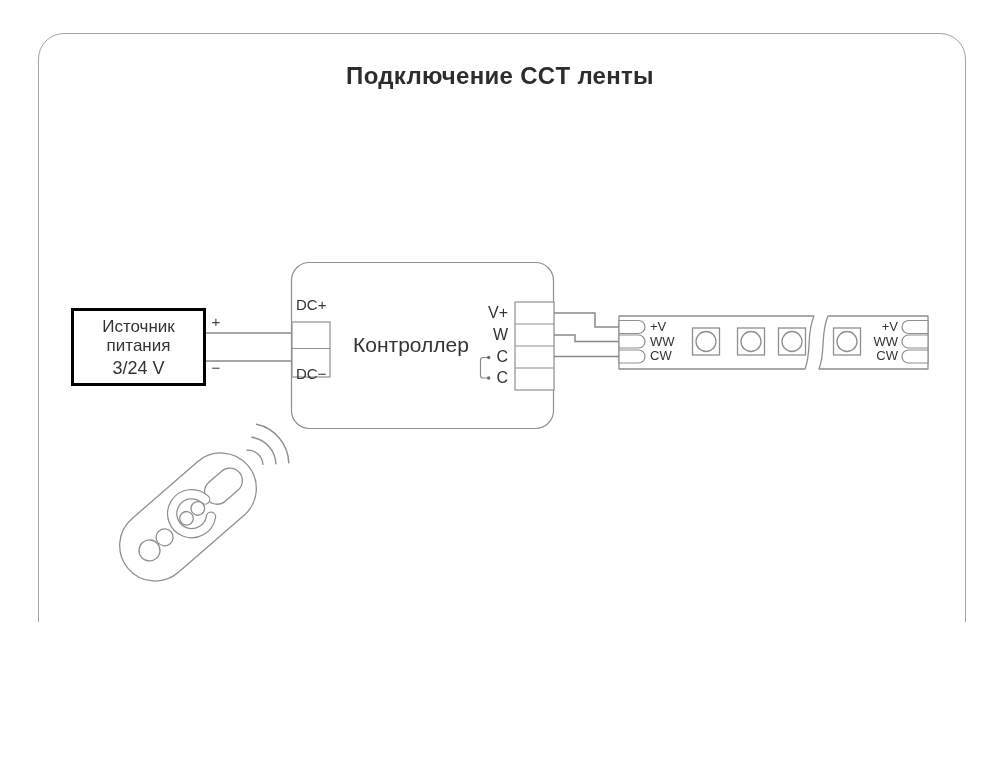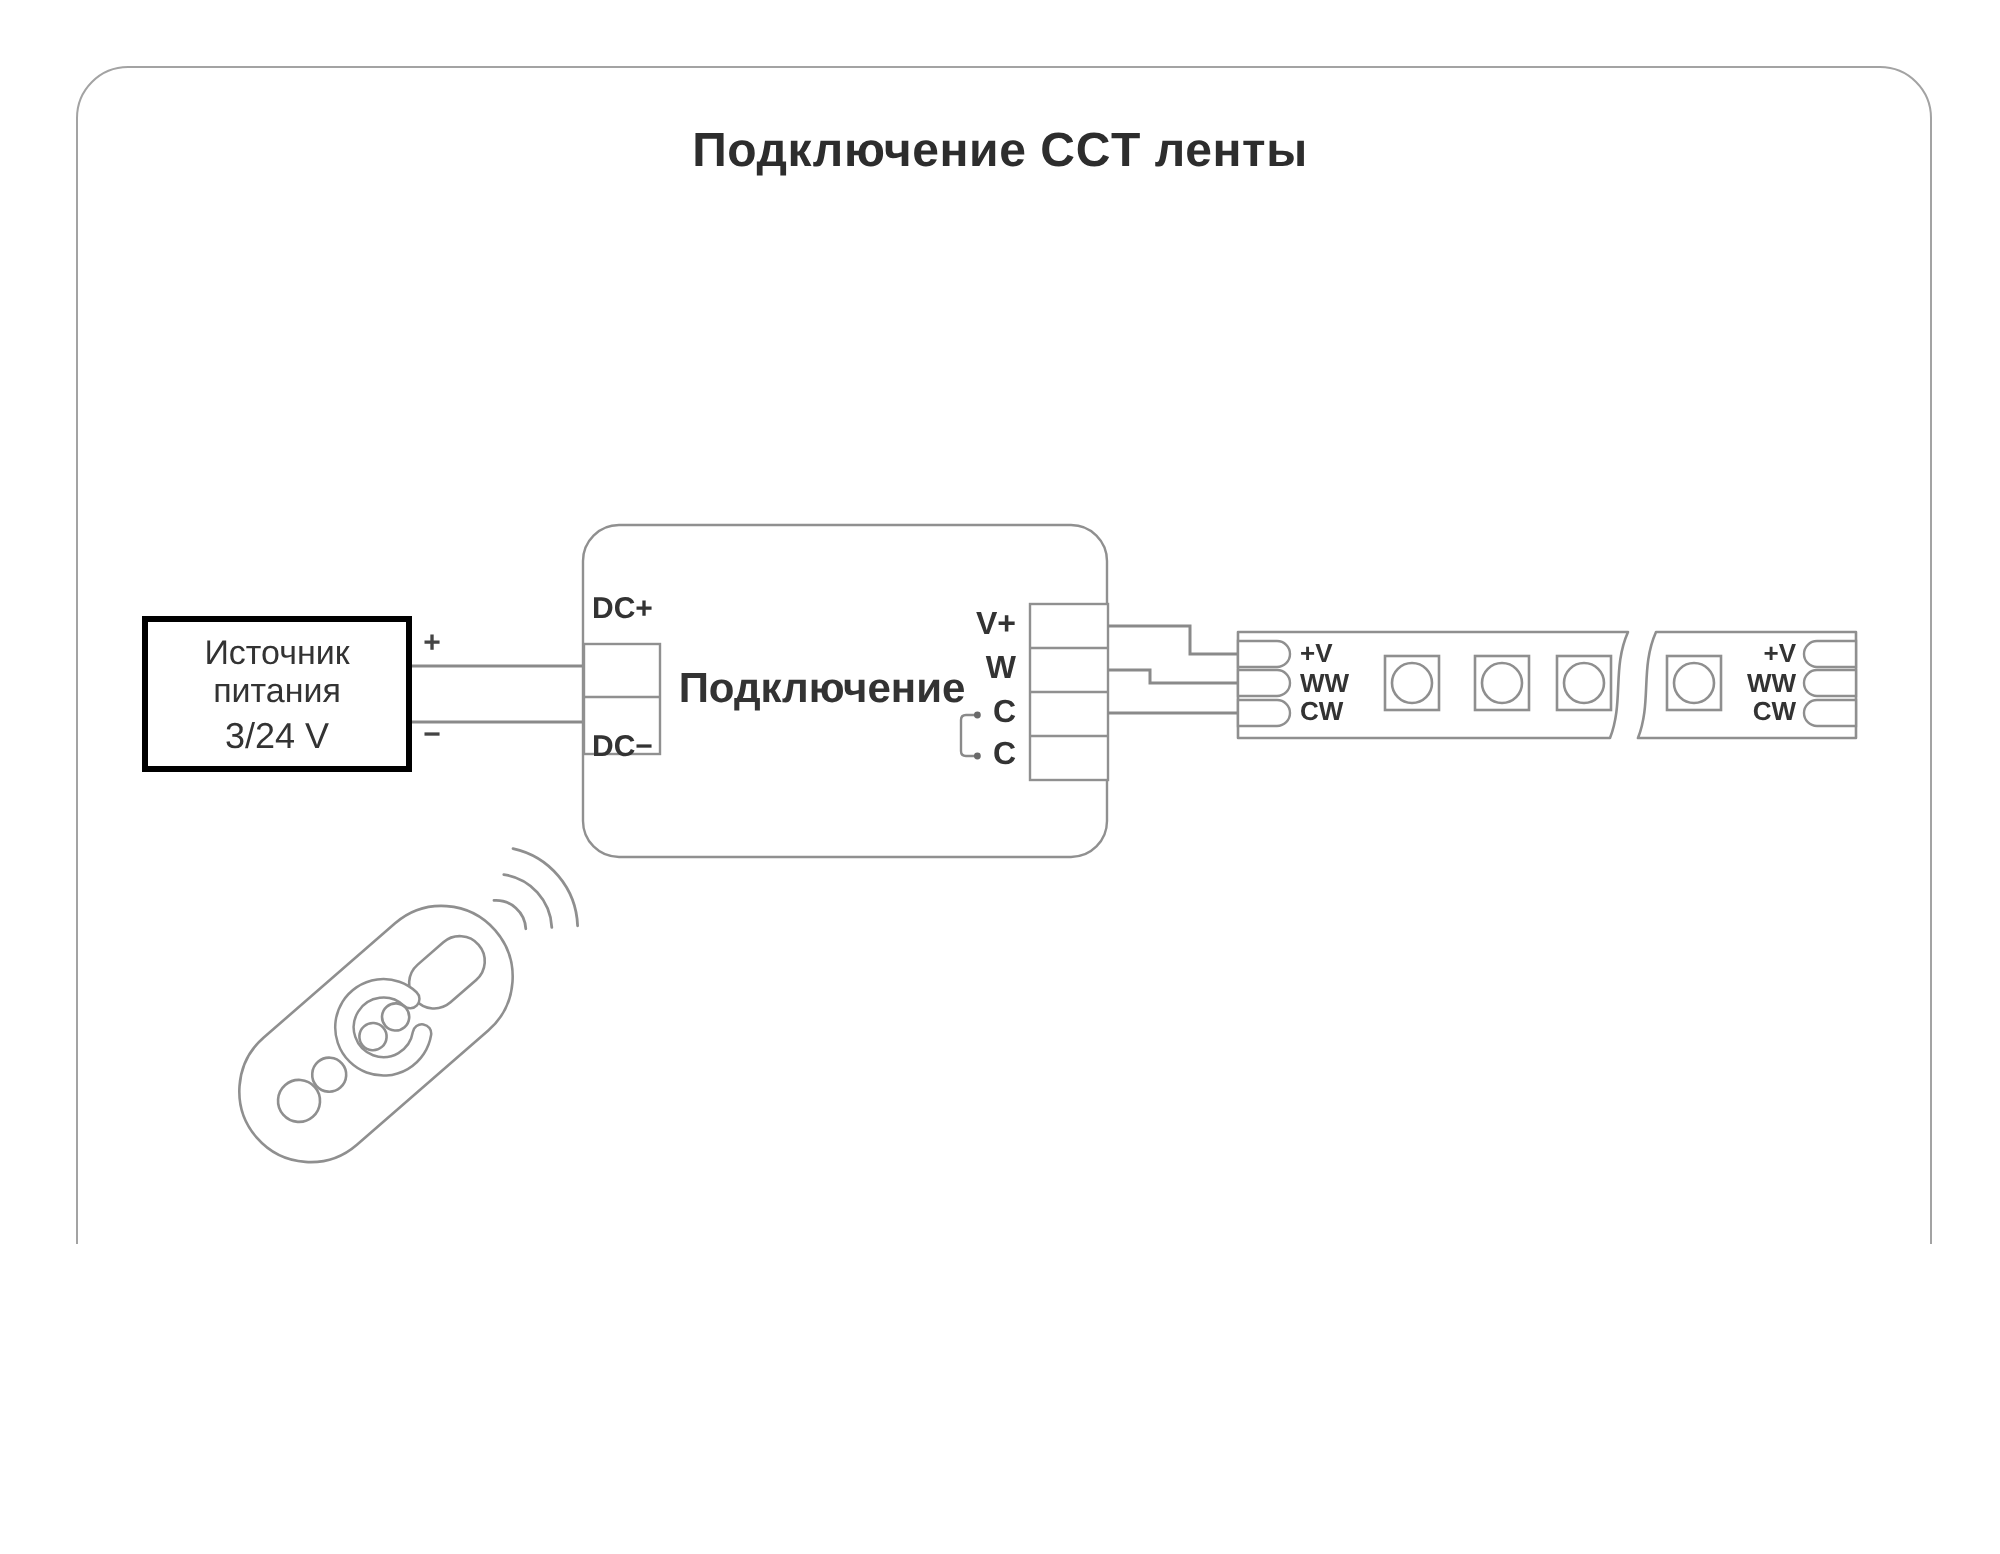--- a/index.html
+++ b/index.html
@@ -1,21 +1,21 @@
 <!DOCTYPE html>
 <html><head>
 <meta charset="utf-8">
 <style>
   html,body{margin:0;padding:0;background:#fff;}
   .canvas{position:relative;width:1000px;height:622px;background:#ffffff;overflow:hidden;
           font-family:"Liberation Sans",sans-serif;}
   .frame{position:absolute;left:38px;top:33px;width:928px;height:708px;
          border:1px solid #a3a3a3;border-radius:26px;box-sizing:border-box;}
   .art{position:absolute;left:0;top:0;}
-  .lbl{position:absolute;color:#333333;white-space:nowrap;line-height:1.15;font-weight:bold;}
+  .lbl{position:absolute;color:#333333;white-space:nowrap;line-height:1.15;}
   .title{left:0;right:0;top:62px;text-align:center;font-size:24px;font-weight:600;
          color:#2d2d2d;letter-spacing:0.3px;}
   .power-box{position:absolute;left:71px;top:308px;width:135px;height:78px;
              border:3px solid #000000;box-sizing:border-box;background:#fff;
              display:flex;flex-direction:column;align-items:center;justify-content:center;}
   .power-box .ln{font-size:17px;color:#333;line-height:19px;}
   .power-box .volts{font-size:18px;margin-top:4px;}
   .sign{font-size:15px;color:#444;width:16px;text-align:center;}
   .plus{left:208px;top:313px;}
   .minus{left:208px;top:359px;}
@@ -123,21 +123,21 @@
   <div class="power-box">
     <div class="ln">Источник</div>
     <div class="ln">питания</div>
     <div class="ln volts">3/24 V</div>
   </div>
   <div class="lbl sign plus">+</div>
   <div class="lbl sign minus">−</div>
 
   <div class="lbl dc dcplus">DC+</div>
   <div class="lbl dc dcminus">DC−</div>
-  <div class="lbl ctrl-label">Подключение</div>
+  <div class="lbl ctrl-label">Контроллер</div>
   <div class="lbl term t0">V+</div>
   <div class="lbl term t1">W</div>
   <div class="lbl term t2">C</div>
   <div class="lbl term t3">C</div>
 
   <div class="lbl pad padL p0">+V</div>
   <div class="lbl pad padL p1">WW</div>
   <div class="lbl pad padL p2">CW</div>
 
   <div class="lbl pad padR p0">+V</div>

